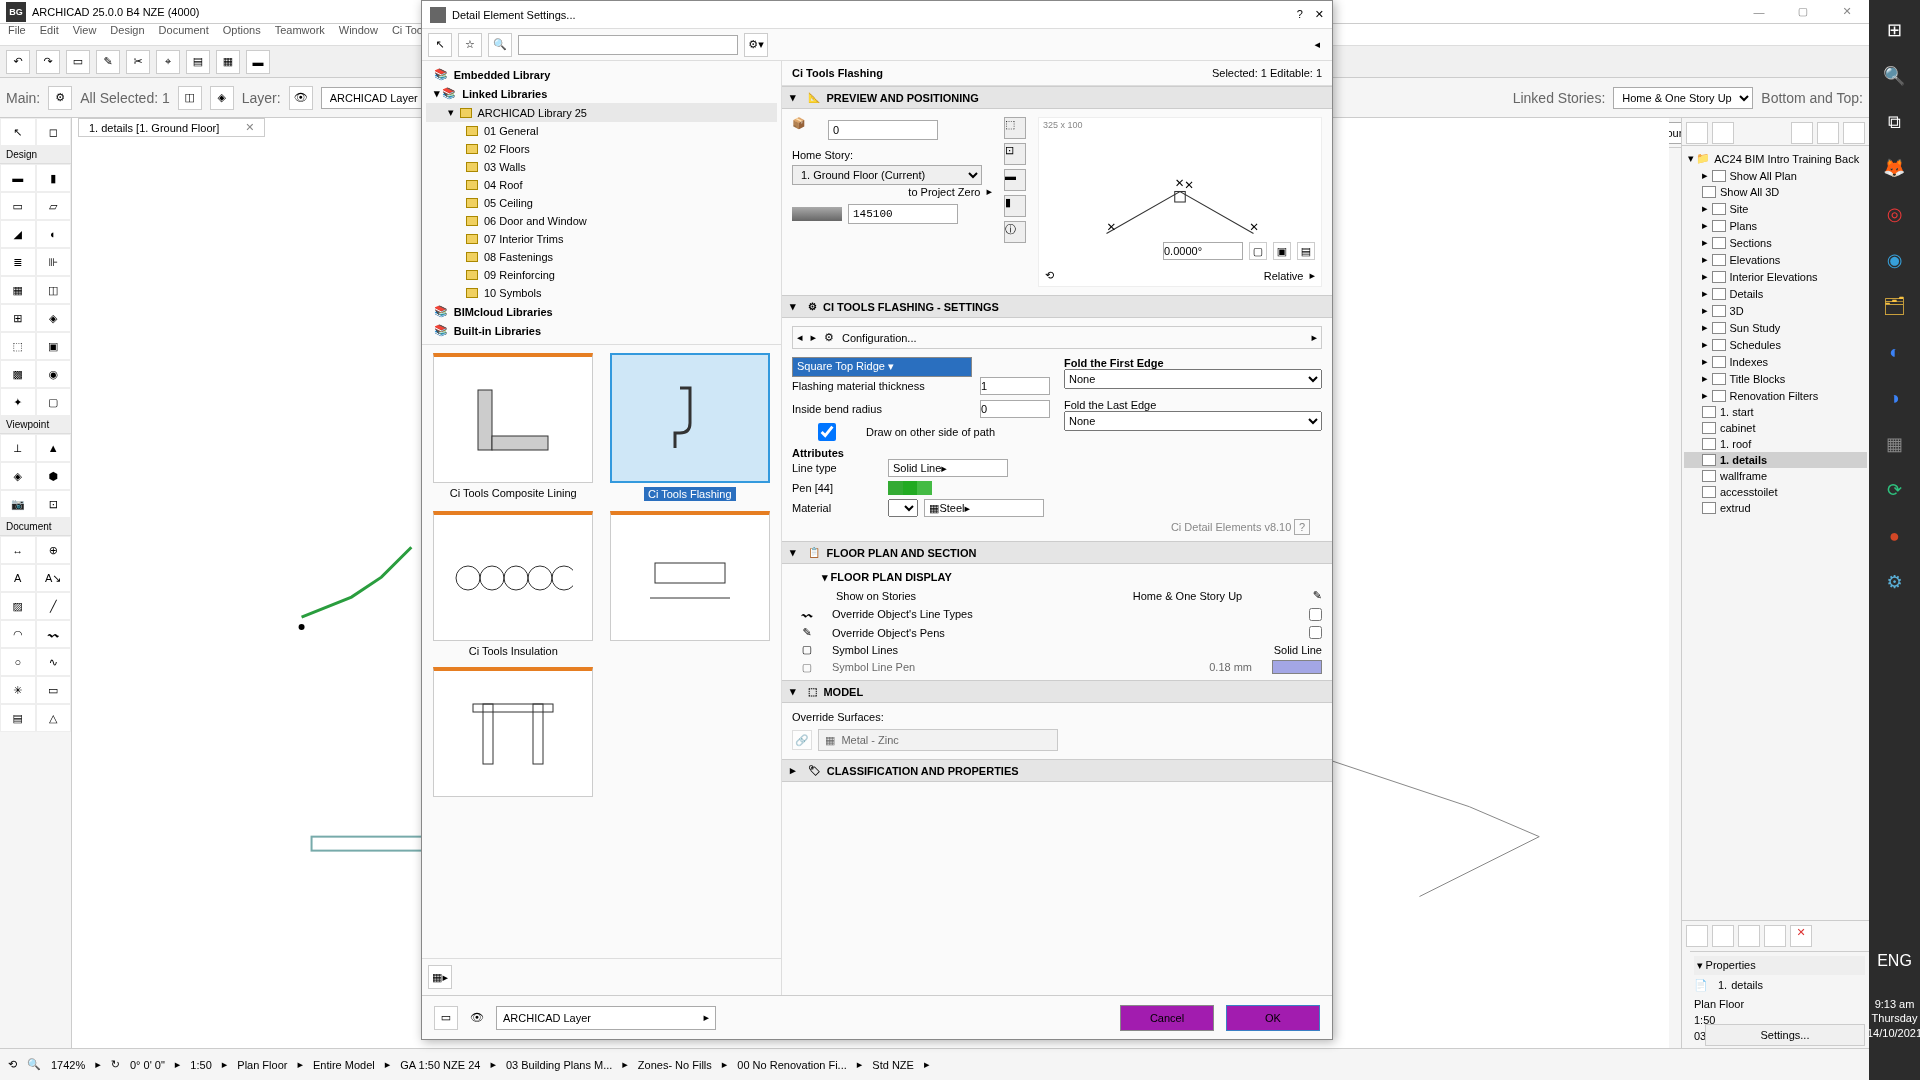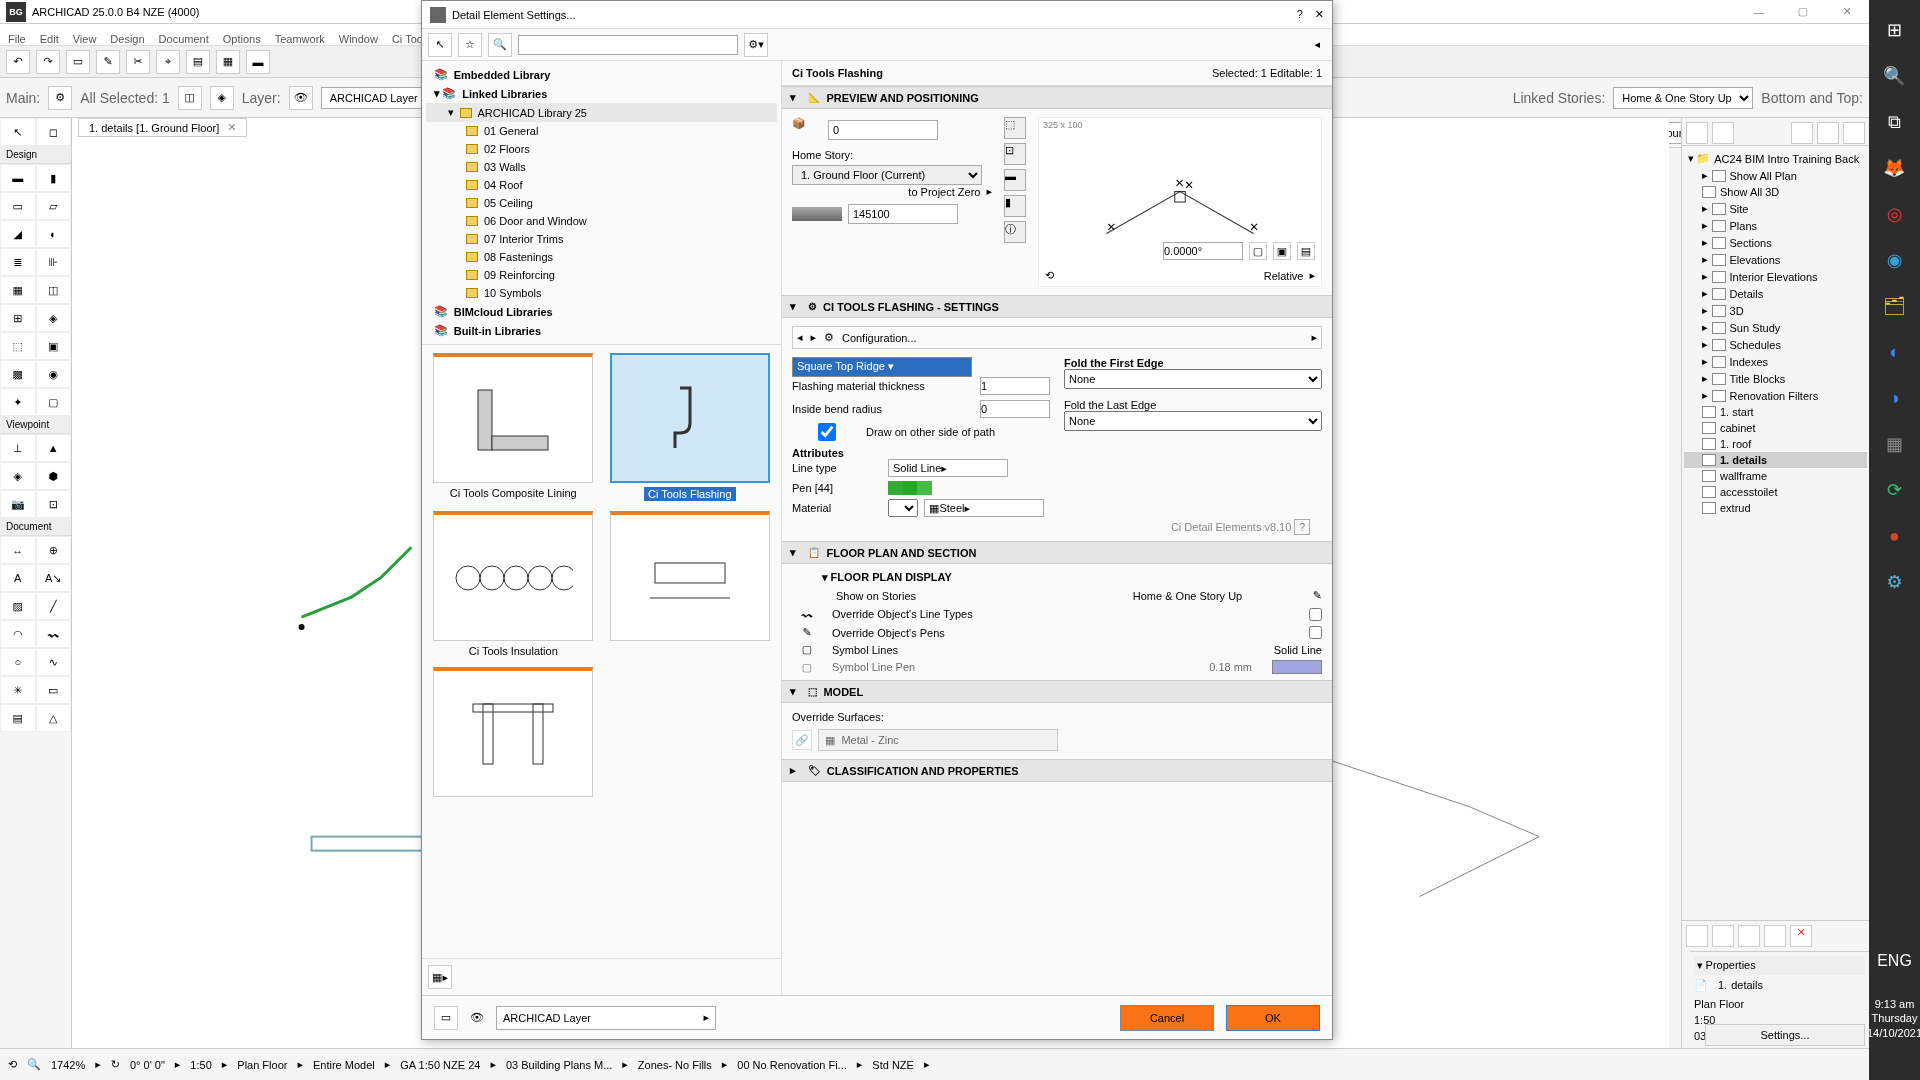--- a/index.html
+++ b/index.html
@@ -11,39 +11,39 @@
 .taskbar-right .clock { position: absolute; bottom: 40px; color: #fff; font-size: 10px; text-align: center; line-height: 1.3; }
 .taskbar-right .lang { position: absolute; bottom: 110px; color: #fff; font-size: 16px; }
 
 
 .app { position: absolute; left: 0; top: 0; width: 1869px; height: 1080px; background: #f5f5f5; }
 .titlebar { height: 24px; background: #fff; display: flex; align-items: center; padding-left: 6px; border-bottom: 1px solid #ccc; }
 .titlebar .logo { width: 20px; height: 20px; background: #333; color: #fff; font-size: 9px; display: flex; align-items: center; justify-content: center; margin-right: 6px; font-weight: bold; }
 .titlebar .winbtns { margin-left: auto; display: flex; }
 .titlebar .winbtns span { width: 44px; height: 24px; display: flex; align-items: center; justify-content: center; color: #888; }
 
-.menubar { height: 22px; display: flex; align-items: flex-end; padding-left: 8px; gap: 14px; background: #fff; border-bottom: 1px solid #ddd; }
+.menubar { height: 22px; display: flex; align-items: flex-start; padding-left: 8px; gap: 14px; background: #fff; border-bottom: 1px solid #ddd; }
 .menubar span { color: #555; }
 
 .toolbar { height: 32px; background: #f0f0f0; display: flex; align-items: center; padding: 0 6px; gap: 6px; border-bottom: 1px solid #ccc; }
 .tb-icon { width: 24px; height: 24px; background: #fff; border: 1px solid #ccc; display: inline-flex; align-items: center; justify-content: center; }
 
 .optionbar { height: 40px; background: #f5f5f5; display: flex; align-items: center; padding: 0 6px; gap: 8px; border-bottom: 1px solid #ccc; }
 .optionbar .label-small { font-size: 14px; color: #666; }
 .optionbar select, .optionbar input { height: 22px; border: 1px solid #aaa; background: #fff; padding: 0 4px; }
 
 
 .toolbox { position: absolute; left: 0; top: 118px; width: 72px; background: #f5f5f5; border-right: 1px solid #ccc; height: calc(100% - 150px); }
 .toolbox .sect-head { font-size: 10px; padding: 3px 6px; background: #eee; border-bottom: 1px solid #ddd; }
 .toolbox .grid2 { display: grid; grid-template-columns: 1fr 1fr; }
 .toolbox .tool { height: 28px; border: 1px solid #eee; display: flex; align-items: center; justify-content: center; background: #fff; }
 
 
 .canvas { position: absolute; left: 72px; top: 118px; right: 200px; bottom: 32px; background: #fff; }
-.tab { position: absolute; top: 0; left: 6px; background: #fff; border: 1px solid #ccc; padding: 2px 10px; font-size: 11px; display: flex; align-items: center; gap: 8px; }
+.tab { position: absolute; top: 0; left: 6px; background: #fff; border: 1px solid #ccc; padding: 2px 10px; font-size: 11px; display: flex; align-items: center; gap: 26px; }
 .tab .close { color: #888; }
 .canvas svg { position: absolute; inset: 0; }
 
 
 .navigator { position: absolute; right: 0; top: 118px; width: 188px; background: #f5f5f5; border-left: 1px solid #ccc; height: calc(100% - 150px); display: flex; flex-direction: column;}
 .nav-tools { height: 28px; display:flex; gap:4px; padding:4px; border-bottom:1px solid #ccc;}
 .nav-tools .nb { width:22px; height:22px; background:#fff; border:1px solid #ccc;}
 .tree { flex: 1; overflow: auto; padding: 4px 2px; }
 .tree-item { padding: 2px 4px 2px 18px; display: flex; align-items: center; gap: 4px; }
 .tree-item.root { padding-left: 4px; font-weight: normal; }
@@ -99,21 +99,21 @@
 .attr-row{display:flex; align-items:center; gap:6px; margin-bottom:4px;}
 .attr-row .al{width:90px;}
 .attr-row .av{flex:0 0 120px; height:18px; border:1px solid #aaa; background:#fff; padding:0 4px; display:flex; align-items:center;}
 .pen-sw{width:44px; height:14px; display:flex;}
 .pen-sw span{flex:1;}
 .fp-row{display:flex; align-items:center; padding:2px 0;}
 .fp-row .fl{flex:1; padding-left:44px;}
 .fp-sub{font-weight:bold; padding:3px 0 3px 30px;}
 .dlg-foot{ height:44px; border-top:1px solid #ccc; display:flex; align-items:center; padding:0 12px; gap:12px;}
 .dlg-foot .layer-sel{flex:0 0 220px; height:24px; border:1px solid #aaa; background:#fff; display:flex; align-items:center; padding:0 6px;}
-.dlg-foot button{width:94px; height:26px; border:1px solid #888; background:#f97316;}
+.dlg-foot button{width:94px; height:26px; border:1px solid #888; background:#a21caf;}
 .dlg-foot button.primary{border:1px solid #3a7fc4;}
 .tiny-ver{font-size:9px; color:#888; text-align:right; padding-right:12px;}
 </style>
 </head>
 <body>
 
 <div class="taskbar-right">
   <div class="tb-btn">⊞</div>
   <div class="tb-btn">🔍</div>
   <div class="tb-btn">⧉</div>
@@ -498,21 +498,21 @@
         <div class="prev-left">
           <div class="row">
               <span style="width:30px;height:26px;display:inline-block">📦</span>
               <input style="width: 110px;" value="0">
             </div>
           <div style="margin-bottom:4px">Home Story:</div>
           <select style="width:190px"><option>1. Ground Floor (Current)</option></select>
           <div class="row" style="margin-top:0; justify-content:flex-end"><span>to Project Zero</span> ▸</div>
           <div class="row">
               <span style="width:50px;height:14px;background:linear-gradient(#aaa,#666);display:inline-block"></span>
-              <input style="width: 110px;" value="145100">
+              <input style="width: 110px; font-family: Liberation Mono, monospace;" value="145100">
             </div>
         </div>
         <div class="prev-mid">
           <div class="mb">⬚</div>
           <div class="mb">⊡</div>
           <div class="mb">▬</div>
           <div class="mb">▮</div>
           <div class="mb">ⓘ</div>
         </div>
         <div class="prev-svg">

